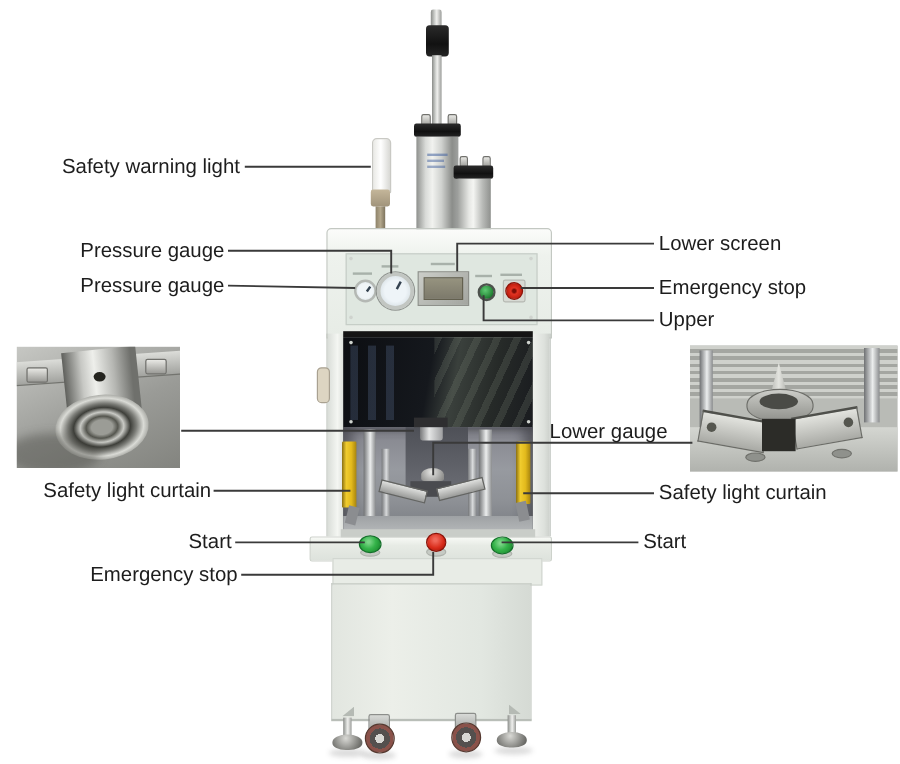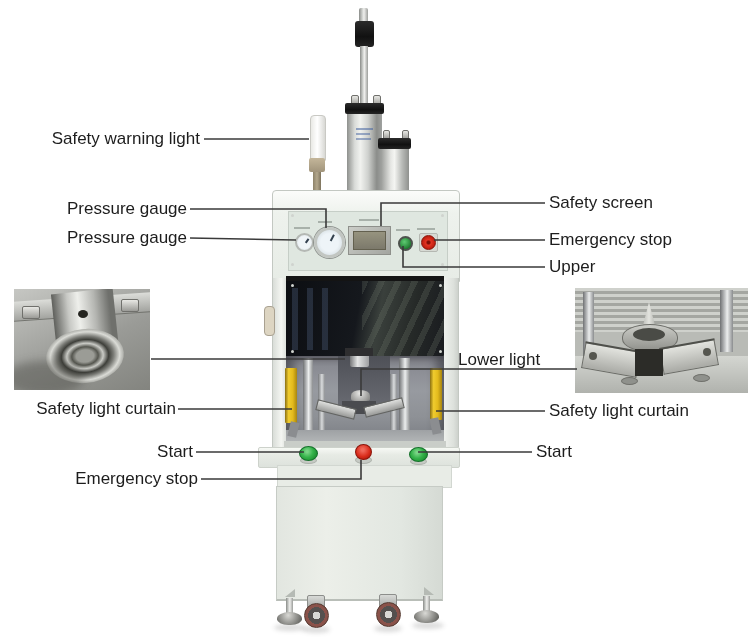--- a/index.html
+++ b/index.html
@@ -177,23 +177,23 @@
     <polyline points="178,409 292,409"></polyline>
     <polyline points="436,411 545,411"></polyline>
     <polyline points="196,452 304,452"></polyline>
     <polyline points="418,452 532,452"></polyline>
     <polyline points="201,479 361,479 361,460"></polyline>
   </svg>
 
   <div class="lbl r" style="right:550px;top:128px;">Safety warning light</div>
   <div class="lbl r" style="right:563px;top:198px;">Pressure gauge</div>
   <div class="lbl r" style="right:563px;top:227px;">Pressure gauge</div>
-  <div class="lbl" style="left:549px;top:192px;">Safety screen</div>
+  <div class="lbl" style="left:549px;top:192px;">Lower screen</div>
   <div class="lbl" style="left:549px;top:229px;">Emergency stop</div>
   <div class="lbl" style="left:549px;top:256px;">Upper</div>
-  <div class="lbl" style="left:458px;top:349px;">Lower light</div>
+  <div class="lbl" style="left:458px;top:349px;">Lower gauge</div>
   <div class="lbl r" style="right:574px;top:398px;">Safety light curtain</div>
   <div class="lbl" style="left:549px;top:400px;">Safety light curtain</div>
   <div class="lbl r" style="right:557px;top:441px;">Start</div>
   <div class="lbl" style="left:536px;top:441px;">Start</div>
   <div class="lbl r" style="right:552px;top:468px;">Emergency stop</div>
 
 </div>
 
 </body></html>

